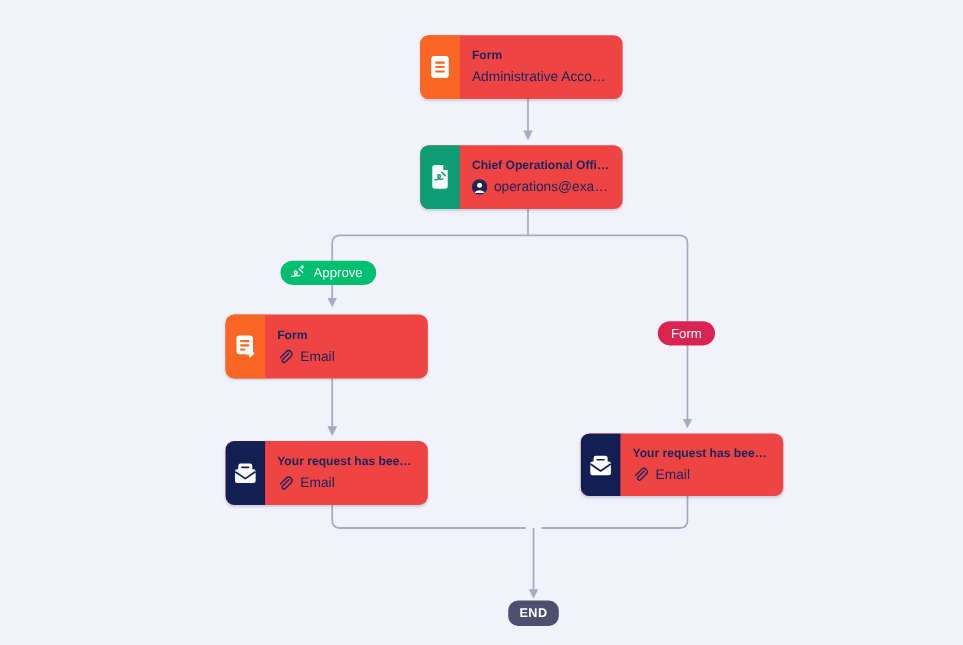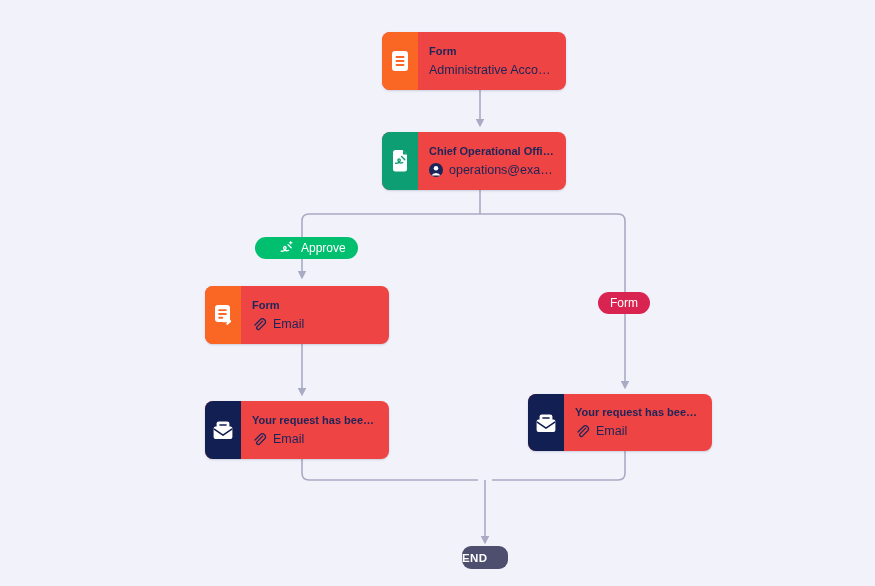--- a/index.html
+++ b/index.html
@@ -104,29 +104,29 @@
     align-items: center;
     gap: 6px;
     height: 22px;
     padding: 0 12px;
     border-radius: 11px;
     color: #ffffff;
     font-size: 12px;
     line-height: 22px;
     white-space: nowrap;
   }
-  .pill-approve { background: #00bf6f; padding-left: 24px; }
+  .pill-approve { background: #00bf6f; padding-left: 8px; }
   .pill-deny    { background: #d92350; }
 
   
   .end-pill {
     position: absolute;
     display: flex;
     align-items: center;
-    justify-content: flex-start;
+    justify-content: center;
     background: #4e4e6e;
     color: #ffffff;
     border-radius: 9px;
     font-size: 11.5px;
     font-weight: bold;
     letter-spacing: 0.4px;
   }
 </style>
 </head>
 <body>

